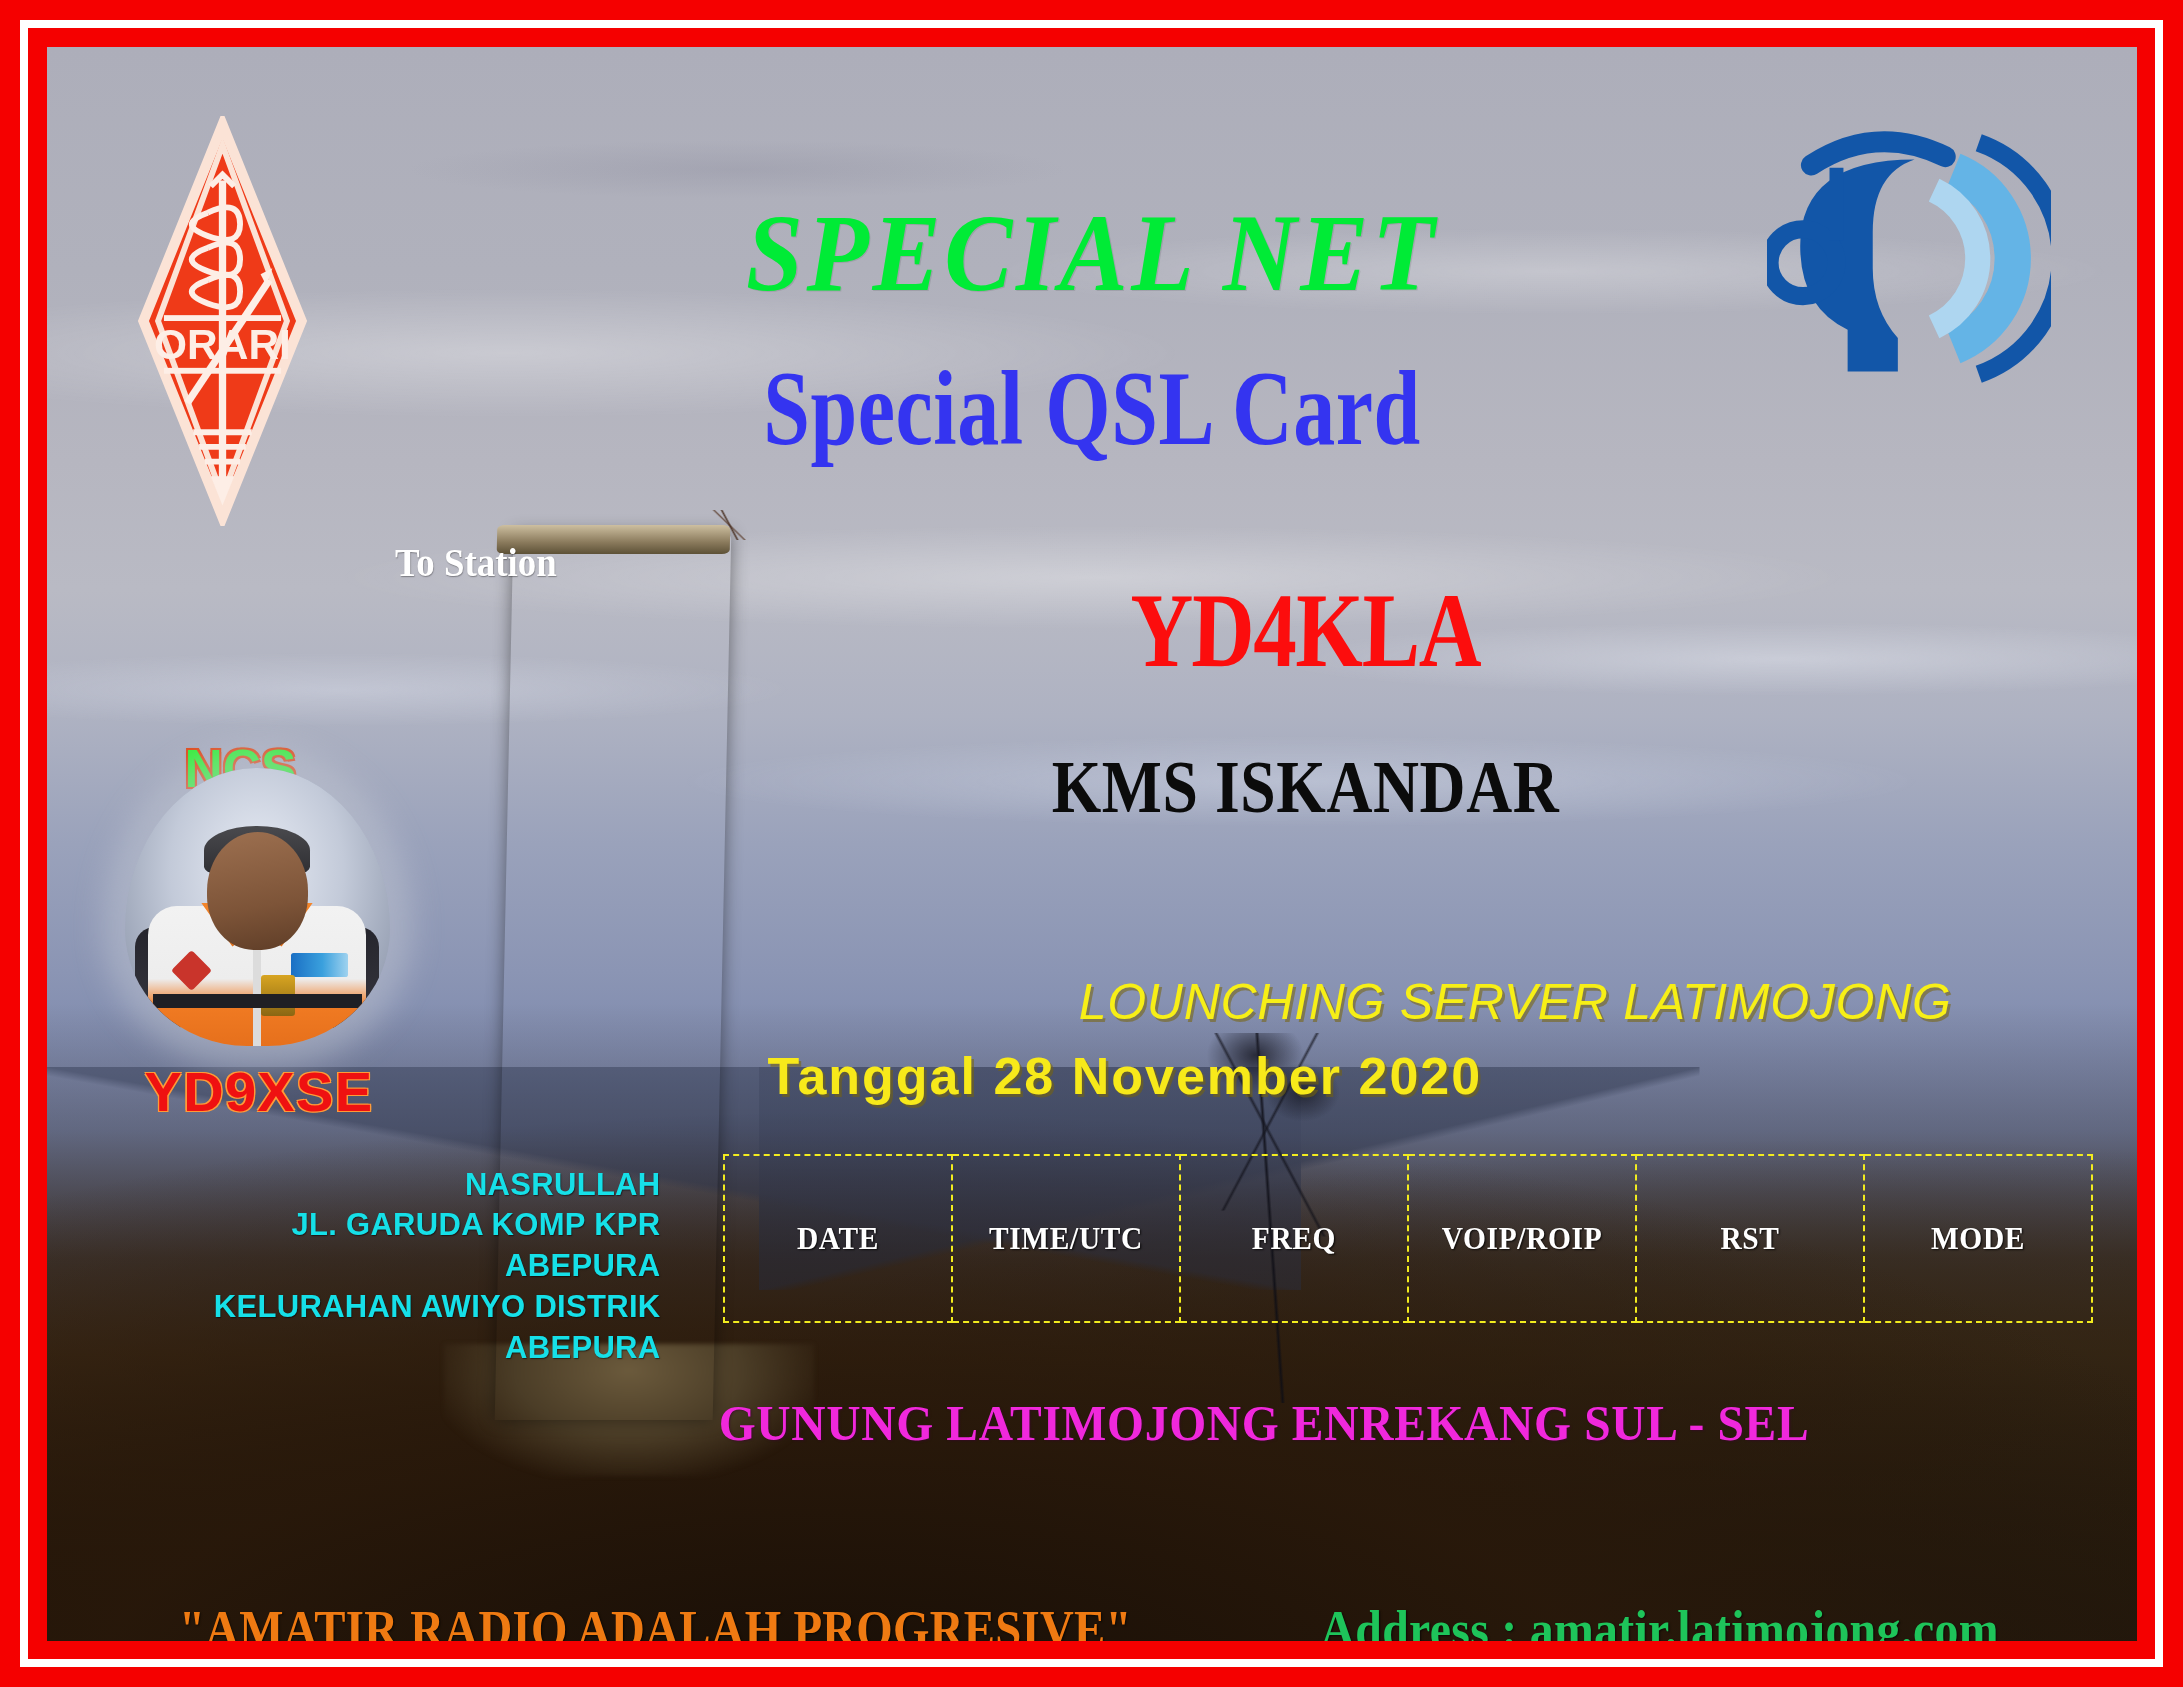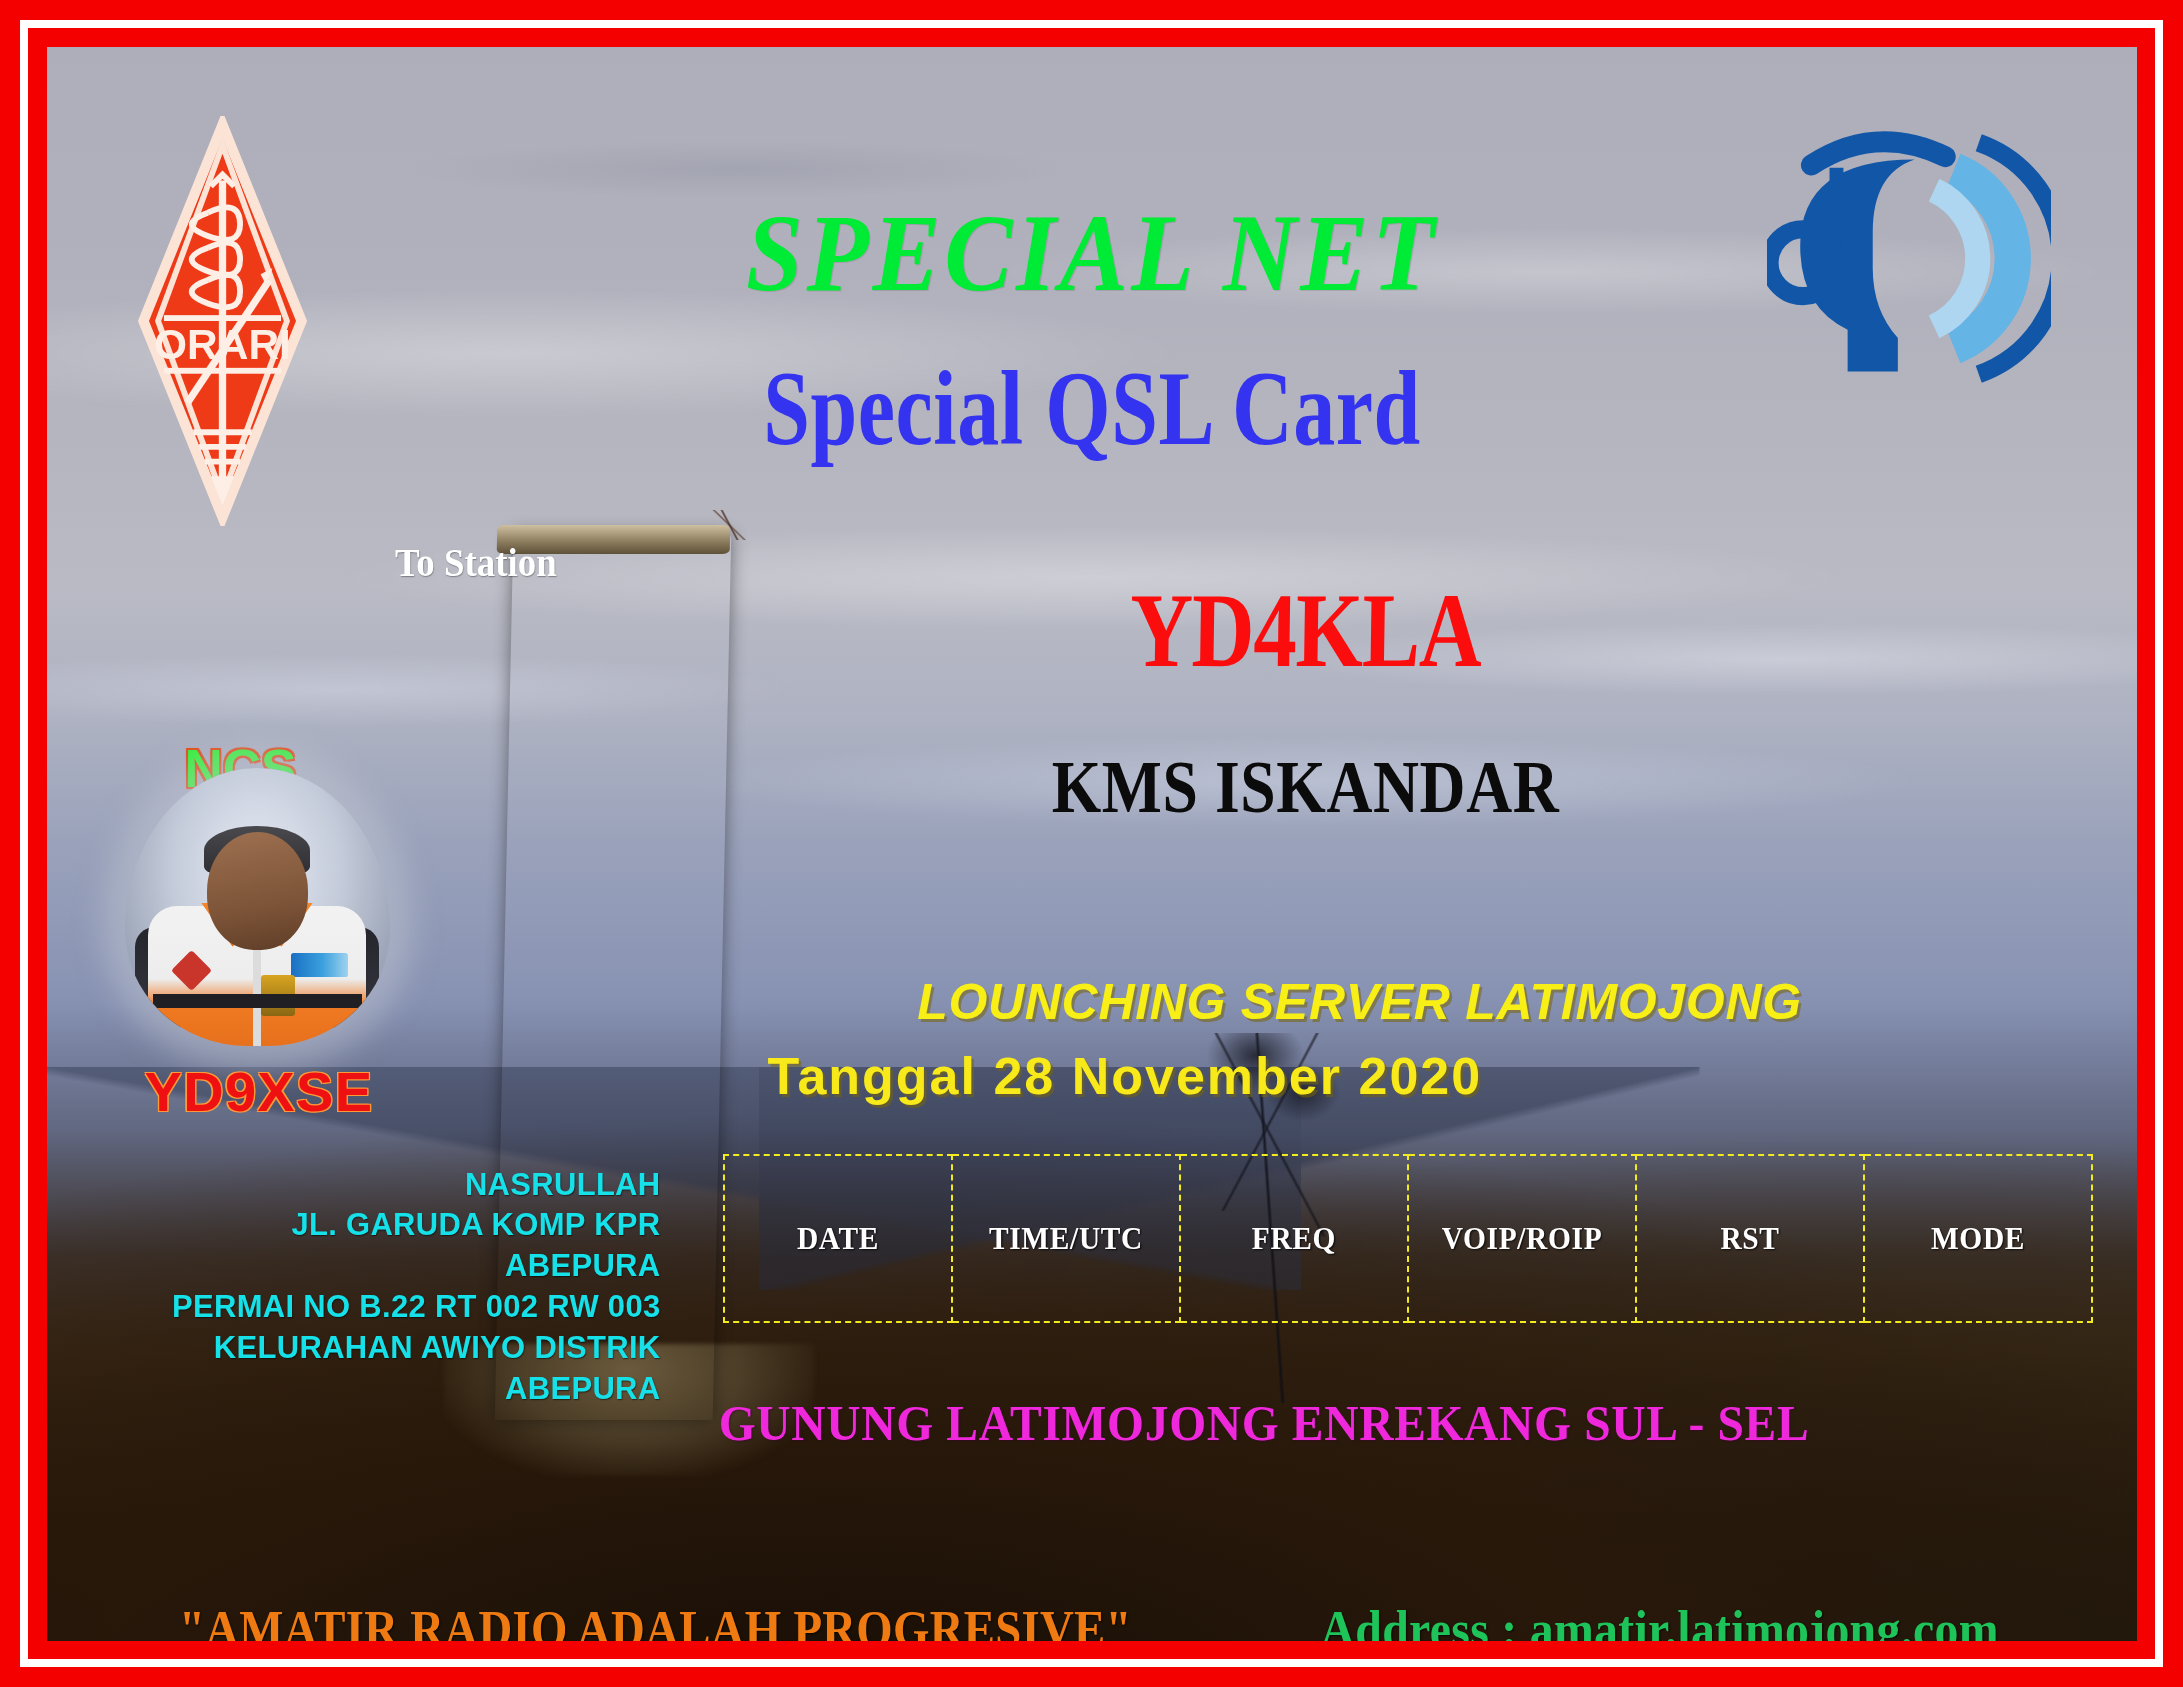--- a/index.html
+++ b/index.html
@@ -189,22 +189,22 @@
     color:#0b0b0b;transform:scaleX(.86);letter-spacing:0.7px;
   }
 
   .thanks{
     position:absolute;left:721px;right:185px;top:850px;text-align:center;
     font-family:"Liberation Sans",sans-serif;font-weight:bold;font-size:49px;
     color:#f2e71a;letter-spacing:0.3px;
     text-shadow:2px 2px 0 rgba(120,100,10,.55);
   }
   .launch{
-    position:absolute;left:721px;right:185px;top:926px;text-align:center;
-    font-family:"Liberation Sans",sans-serif;font-weight:bold;font-style:italic;font-size:50px;
+    position:absolute;left:721px;right:185px;top:926px;text-align:right;
+    font-family:"Liberation Sans",sans-serif;font-weight:normal;font-style:italic;font-size:50px;
     color:#f7ef16;letter-spacing:0.7px;
     text-shadow:2.6px 2.6px 0 rgba(120,100,10,.55);
   }
   .tgl{
     position:absolute;left:721px;right:185px;top:999px;
     font-family:"Liberation Sans",sans-serif;font-weight:bold;font-size:52px;
     color:#f7e91a;letter-spacing:2px;
     text-shadow:2.6px 2.6px 0 rgba(120,100,10,.55);
   }
 
@@ -317,21 +317,20 @@
          <div class="hair"></div>
          <div class="head"></div>
        </div>
 
        <div class="ncs-call">YD9XSE</div>
 
        <div class="addr">
          <div>NASRULLAH</div>
          <div>JL. GARUDA KOMP KPR</div>
          <div>ABEPURA</div>
-         <div>PERMAI NO B.22 RT 002 RW 003</div>
          <div>KELURAHAN AWIYO DISTRIK</div>
          <div>ABEPURA</div>
        </div>
 
        <div class="callsign">YD4KLA</div>
        <div class="opname">KMS ISKANDAR</div>
 
        <div class="launch">LOUNCHING SERVER LATIMOJONG</div>
        <div class="tgl">Tanggal  28  November  2020</div>
 

